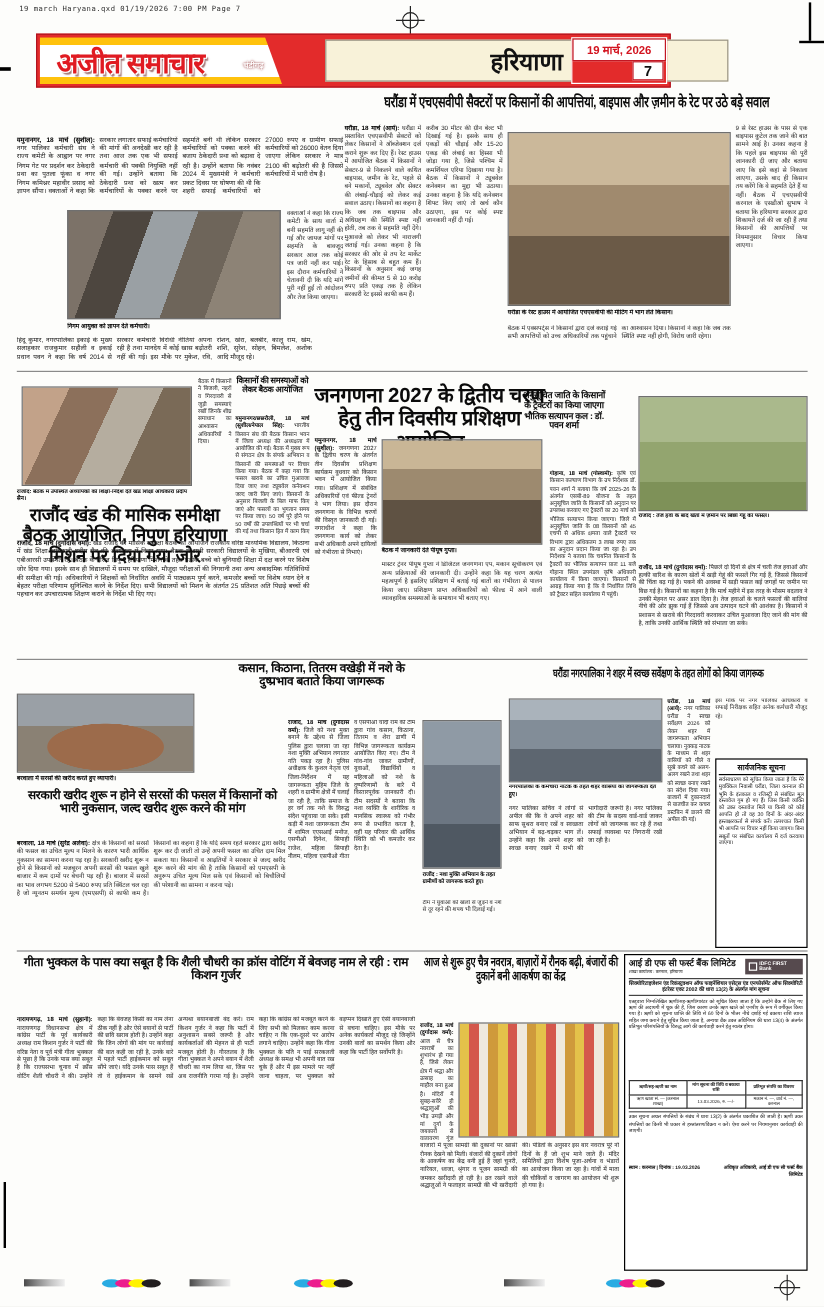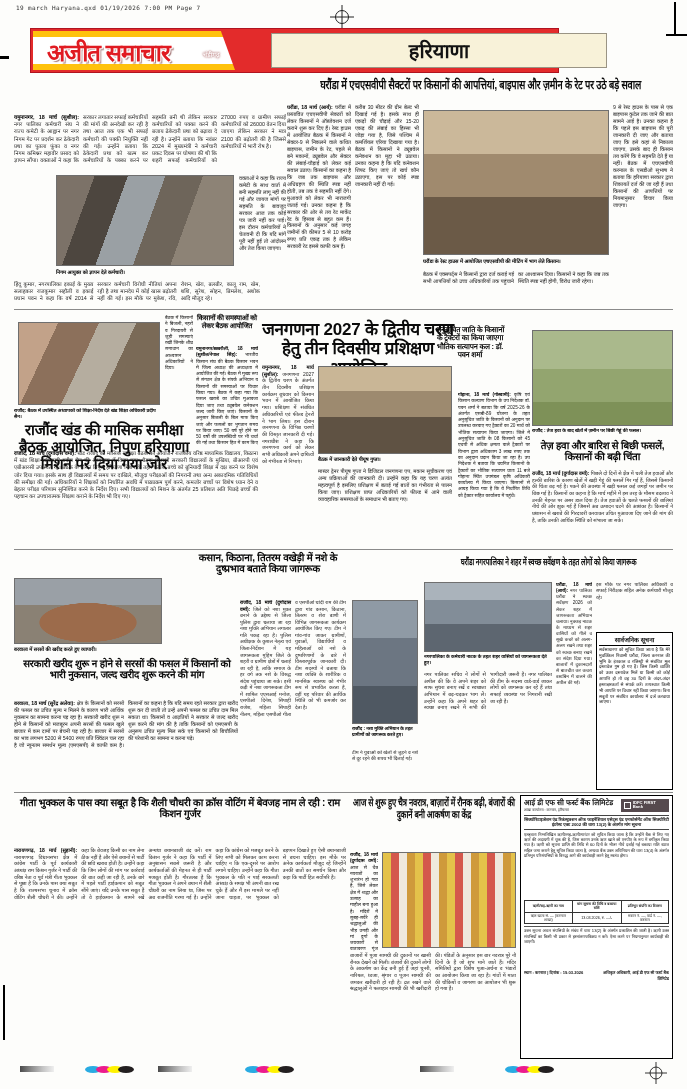--- a/index.html
+++ b/index.html
@@ -71,20 +71,24 @@
   <div class="abs vline" style="left:3px;top:985px;width:2px;height:55px"></div>
 
   <div class="abs masthead" style="left:30px;top:28px;width:529px;height:45px">
     <div class="mast-yellow">
       <div class="mast-logo">अजीत समाचार</div>
     </div>
     <div class="mast-city">चंडीगढ़</div>
     <div class="mast-cream">
       <div class="mast-section">हरियाणा</div>
     </div>
+    <div class="mast-date-box">
+      <div class="mast-date">19 मार्च, 2026</div>
+      <div class="mast-page">7</div>
+    </div>
   </div>
 
   <div class="abs hairline" style="left:14px;top:309px;width:659px"></div>
   <div class="abs hairline" style="left:14px;top:549px;width:659px"></div>
   <div class="abs hairline" style="left:14px;top:792px;width:659px"></div>
 
   <div class="abs body-txt c4" style="left:14px;top:114px;width:272px;height:59px">
     <b>यमुनानगर, 18 मार्च (सुशील):</b> <span>नगर पालिका कर्मचारी संघ ने राज्य कमेटी के आह्वान पर नगर निगम गेट पर प्रदर्शन कर ठेकेदारी प्रथा का पुतला फूंका व नगर निगम कमिश्नर महावीर प्रसाद को ज्ञापन सौंपा। वक्ताओं ने कहा कि सरकार लगातार सफाई कर्मचारियों की मांगों की अनदेखी कर रही है तथा आज तक एक भी सफाई कर्मचारी की पक्की नियुक्ति नहीं की गई। उन्होंने बताया कि ठेकेदारी प्रथा को खत्म कर कर्मचारियों के पक्का करने पर सहमति बनी थी लेकिन सरकार कर्मचारियों को पक्का करने की बजाय ठेकेदारी प्रथा को बढ़ावा दे रही है। उन्होंने बताया कि नवंबर 2024 में मुख्यमंत्री ने कर्मचारी प्रकट दिवस पर घोषणा की थी कि शहरी सफाई कर्मचारियों को 27000 रुपए व ग्रामीण सफाई कर्मचारियों को 26000 वेतन दिया जाएगा लेकिन सरकार ने मात्र 2100 की बढ़ोतरी की है जिससे कर्मचारियों में भारी रोष है।</span>
   </div>
   <div class="abs photo ph-a" style="left:56px;top:175px;width:178px;height:91px"></div>
@@ -123,21 +127,20 @@
   <div class="abs caption" style="left:318px;top:456px;width:134px;height:9px">बैठक में जानकारी देते पीयूष गुप्ता।</div>
   <div class="abs body-txt" style="left:318px;top:468px;width:134px;height:78px;font-size:5.2px">मास्टर ट्रेनर पीयूष गुप्ता ने डिजिटल जनगणना एप, मकान सूचीकरण एवं अन्य प्रक्रियाओं की जानकारी दी। उन्होंने कहा कि यह चरण अत्यंत महत्वपूर्ण है इसलिए प्रशिक्षण में बताई गई बातों का गंभीरता से पालन किया जाए। प्रशिक्षण प्राप्त अधिकारियों को फील्ड में आने वाली व्यावहारिक समस्याओं के समाधान भी बताए गए।</div>
 
   <div class="abs hl" style="left:434px;top:326px;width:72px;font-size:7.4px">अनुसूचित जाति के किसानों के ट्रैक्टरों का किया जाएगा भौतिक सत्यापन कल : डॉ. पवन शर्मा</div>
   <div class="abs body-txt" style="left:458px;top:392px;width:72px;height:154px;font-size:4.7px">
     <b>गोहाना, 18 मार्च (गोस्वामी):</b> <span>कृषि एवं किसान कल्याण विभाग के उप निदेशक डॉ. पवन शर्मा ने बताया कि वर्ष 2025-26 के अंतर्गत एसबी-89 योजना के तहत अनुसूचित जाति के किसानों को अनुदान पर उपलब्ध करवाए गए ट्रैक्टरों का 20 मार्च को भौतिक सत्यापन किया जाएगा। जिले में अनुसूचित जाति के 08 किसानों को 45 एचपी से अधिक क्षमता वाले ट्रैक्टरों पर विभाग द्वारा अधिकतम 3 लाख रुपए तक का अनुदान प्रदान किया जा रहा है। उप निदेशक ने बताया कि चयनित किसानों के ट्रैक्टरों का भौतिक सत्यापन प्रातः 11 बजे गोहाना स्थित उपमंडल कृषि अधिकारी कार्यालय में किया जाएगा। किसानों से आग्रह किया गया है कि वे निर्धारित तिथि को ट्रैक्टर सहित कार्यालय में पहुंचें।</span>
   </div>
 
   <div class="abs photo ph-field" style="left:532px;top:330px;width:141px;height:96px"></div>
   <div class="abs caption" style="left:532px;top:428px;width:141px;height:9px;font-size:4.8px">राजौंद : तेज हवा के बाद खेतों में ज़मीन पर बिछी गेहूं की फसल।</div>
-  <div class="abs hl" style="left:532px;top:440px;width:141px;font-size:10px">तेज़ हवा और बारिश से बिछी फसलें, किसानों की बढ़ी चिंता</div>
   <div class="abs body-txt" style="left:532px;top:470px;width:141px;height:76px;font-size:5px">
     <b>राजौंद, 18 मार्च (दुर्गादास वर्मा):</b> <span>पिछले दो दिनों से क्षेत्र में चली तेज हवाओं और हल्की बारिश के कारण खेतों में खड़ी गेहूं की फसलें गिर गई हैं, जिससे किसानों की चिंता बढ़ गई है। पकने की अवस्था में खड़ी फसल कई जगहों पर जमीन पर बिछ गई है। किसानों का कहना है कि मार्च महीने में इस तरह के मौसम बदलाव ने उनकी मेहनत पर असर डाल दिया है। तेज हवाओं के चलते फसलों की बालियां नीचे की ओर झुक गई हैं जिससे अब उत्पादन घटने की आशंका है। किसानों ने प्रशासन से खराबे की गिरदावरी करवाकर उचित मुआवजा दिए जाने की मांग की है, ताकि उनकी आर्थिक स्थिति को संभाला जा सके।</span>
   </div>
 
   <div class="abs photo ph-mound" style="left:14px;top:578px;width:148px;height:66px"></div>
   <div class="abs caption" style="left:14px;top:646px;width:148px;height:9px">बरवाला में सरसों की खरीद करते हुए व्यापारी।</div>
   <div class="abs hl" style="left:16px;top:658px;width:222px;font-size:10px">सरकारी खरीद शुरू न होने से सरसों की फसल में किसानों को भारी नुकसान, जल्द खरीद शुरू करने की मांग</div>
   <div class="abs body-txt c2" style="left:14px;top:700px;width:224px;height:90px;font-size:5.2px">
     <b>बरवाला, 18 मार्च (सुरेंद्र अलेवा):</b> <span>क्षेत्र के किसानों को सरसों की फसल का उचित मूल्य न मिलने के कारण भारी आर्थिक नुकसान का सामना करना पड़ रहा है। सरकारी खरीद शुरू न होने से किसानों को मजबूरन अपनी सरसों की फसल खुले बाजार में कम दामों पर बेचनी पड़ रही है। बाजार में सरसों का भाव लगभग 5200 से 5400 रुपए प्रति क्विंटल चल रहा है जो न्यूनतम समर्थन मूल्य (एमएसपी) से काफी कम है। किसानों का कहना है कि यदि समय रहते सरकार द्वारा खरीद शुरू कर दी जाती तो उन्हें अपनी फसल का उचित दाम मिल सकता था। किसानों व आढ़तियों ने सरकार से जल्द खरीद शुरू करने की मांग की है ताकि किसानों को एमएसपी के अनुरूप उचित मूल्य मिल सके एवं किसानों को बिचौलियों की परेशानी का सामना न करना पड़े।</span>
   </div>

